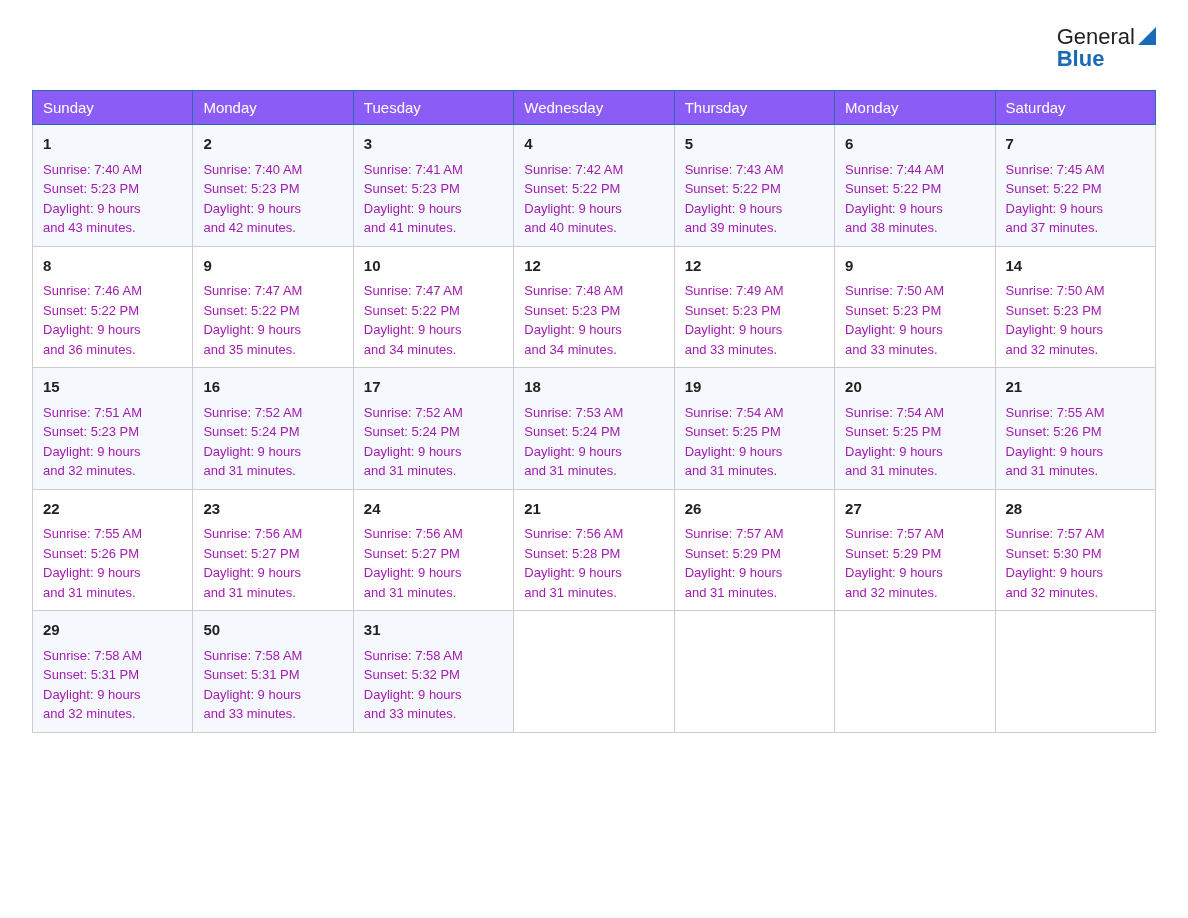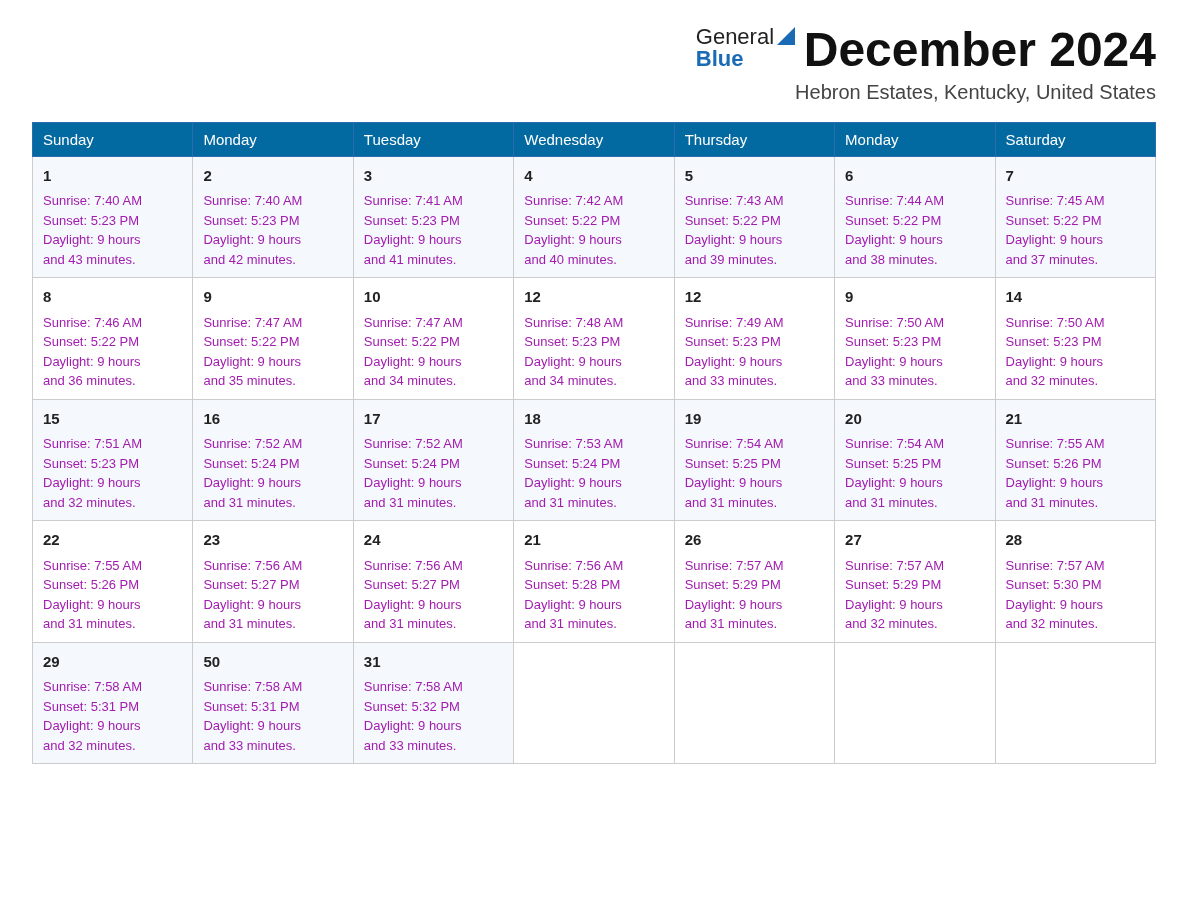--- a/index.html
+++ b/index.html
@@ -43,21 +43,21 @@
       font-size: 20px;
       color: #444;
       margin-top: 4px;
     }
     table {
       width: 100%;
       border-collapse: collapse;
       table-layout: fixed;
     }
     thead tr th {
-      background-color: #0369a1;
+      background-color: #8b5cf6;
       color: #fff;
       padding: 8px 10px;
       font-size: 15px;
       font-weight: normal;
       text-align: left;
       border: 1px solid #2b6cb0;
     }
     tbody tr td {
       vertical-align: top;
       padding: 8px 10px;
@@ -95,24 +95,20 @@
         <div style="display:inline-block;margin-left:3px;margin-top:2px;">
           
           <svg width="18" height="18" viewBox="0 0 18 18">
             <polygon points="0,18 18,18 18,0" fill="#1a6bb5"></polygon>
           </svg>
         </div>
       </div>
       <span class="logo-text-blue" style="margin-top:-4px;">Blue</span>
     </div>
   </div>
-  <div class="title-block">
-    <div class="month-title">December 2024</div>
-    <div class="location-subtitle">Hebron Estates, Kentucky, United States</div>
-  </div>
 </div>
 
 <table>
   <thead>
     <tr>
     <th>Sunday</th>
         <th>Monday</th>
         <th>Tuesday</th>
         <th>Wednesday</th>
         <th>Thursday</th>

